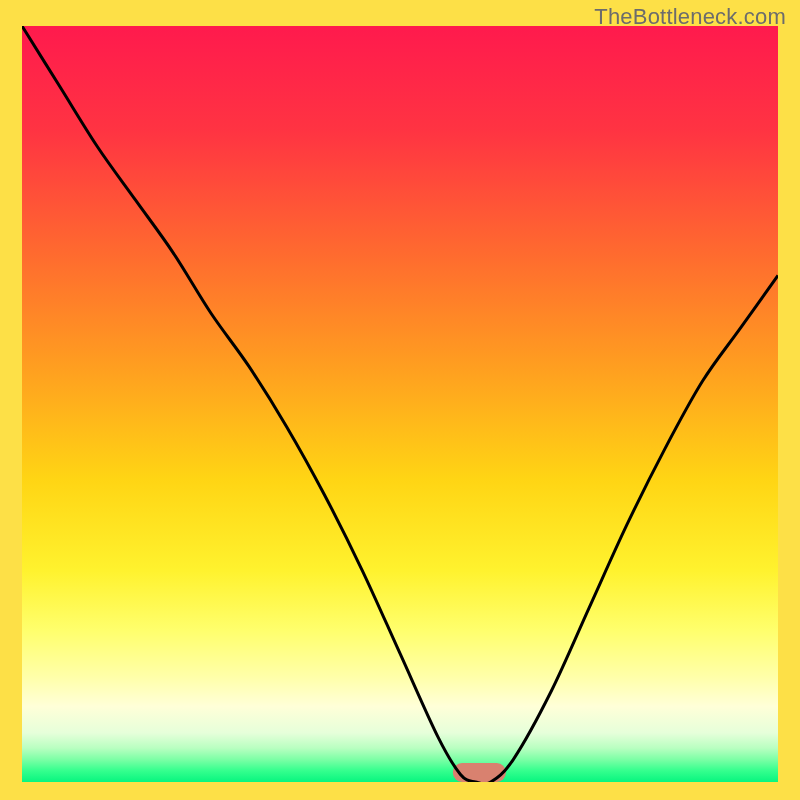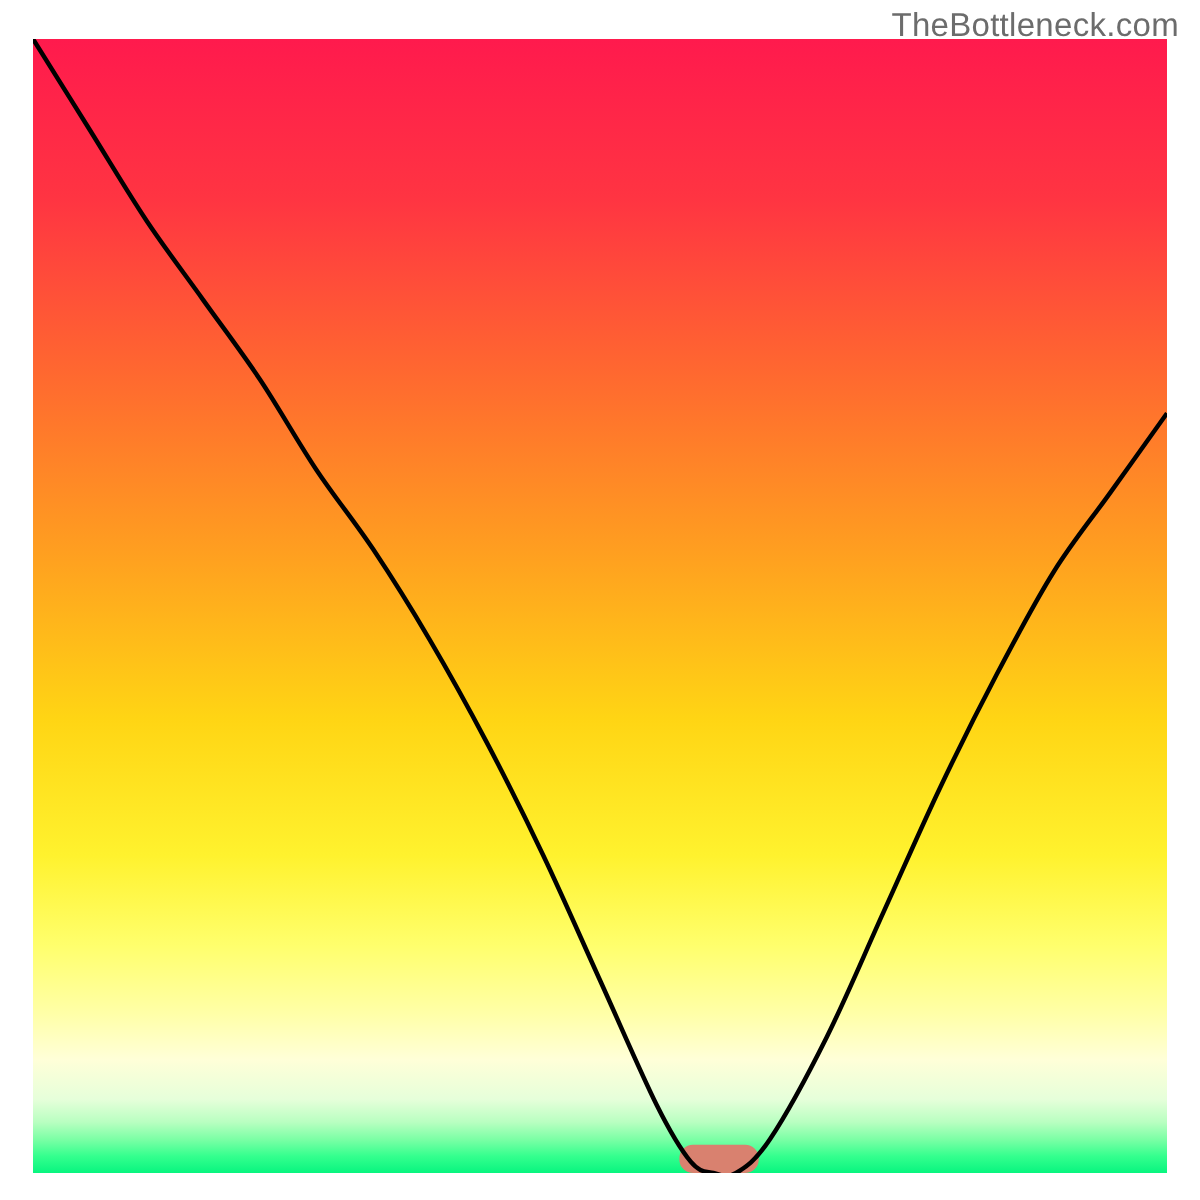--- a/index.html
+++ b/index.html
@@ -8,21 +8,21 @@
     width: 800px;
     height: 800px;
     background: #000000;
     overflow: hidden;
     font-family: Arial, Helvetica, sans-serif;
   }
   .outer {
     position: relative;
     width: 800px;
     height: 800px;
-    background: #ffffff;
+    background: #fde047;
   }
   .watermark {
     position: absolute;
     top: 4px;
     right: 14px;
     font-size: 22px;
     color: #6c6c6c;
     font-weight: 400;
     letter-spacing: 0.2px;
     user-select: none;

